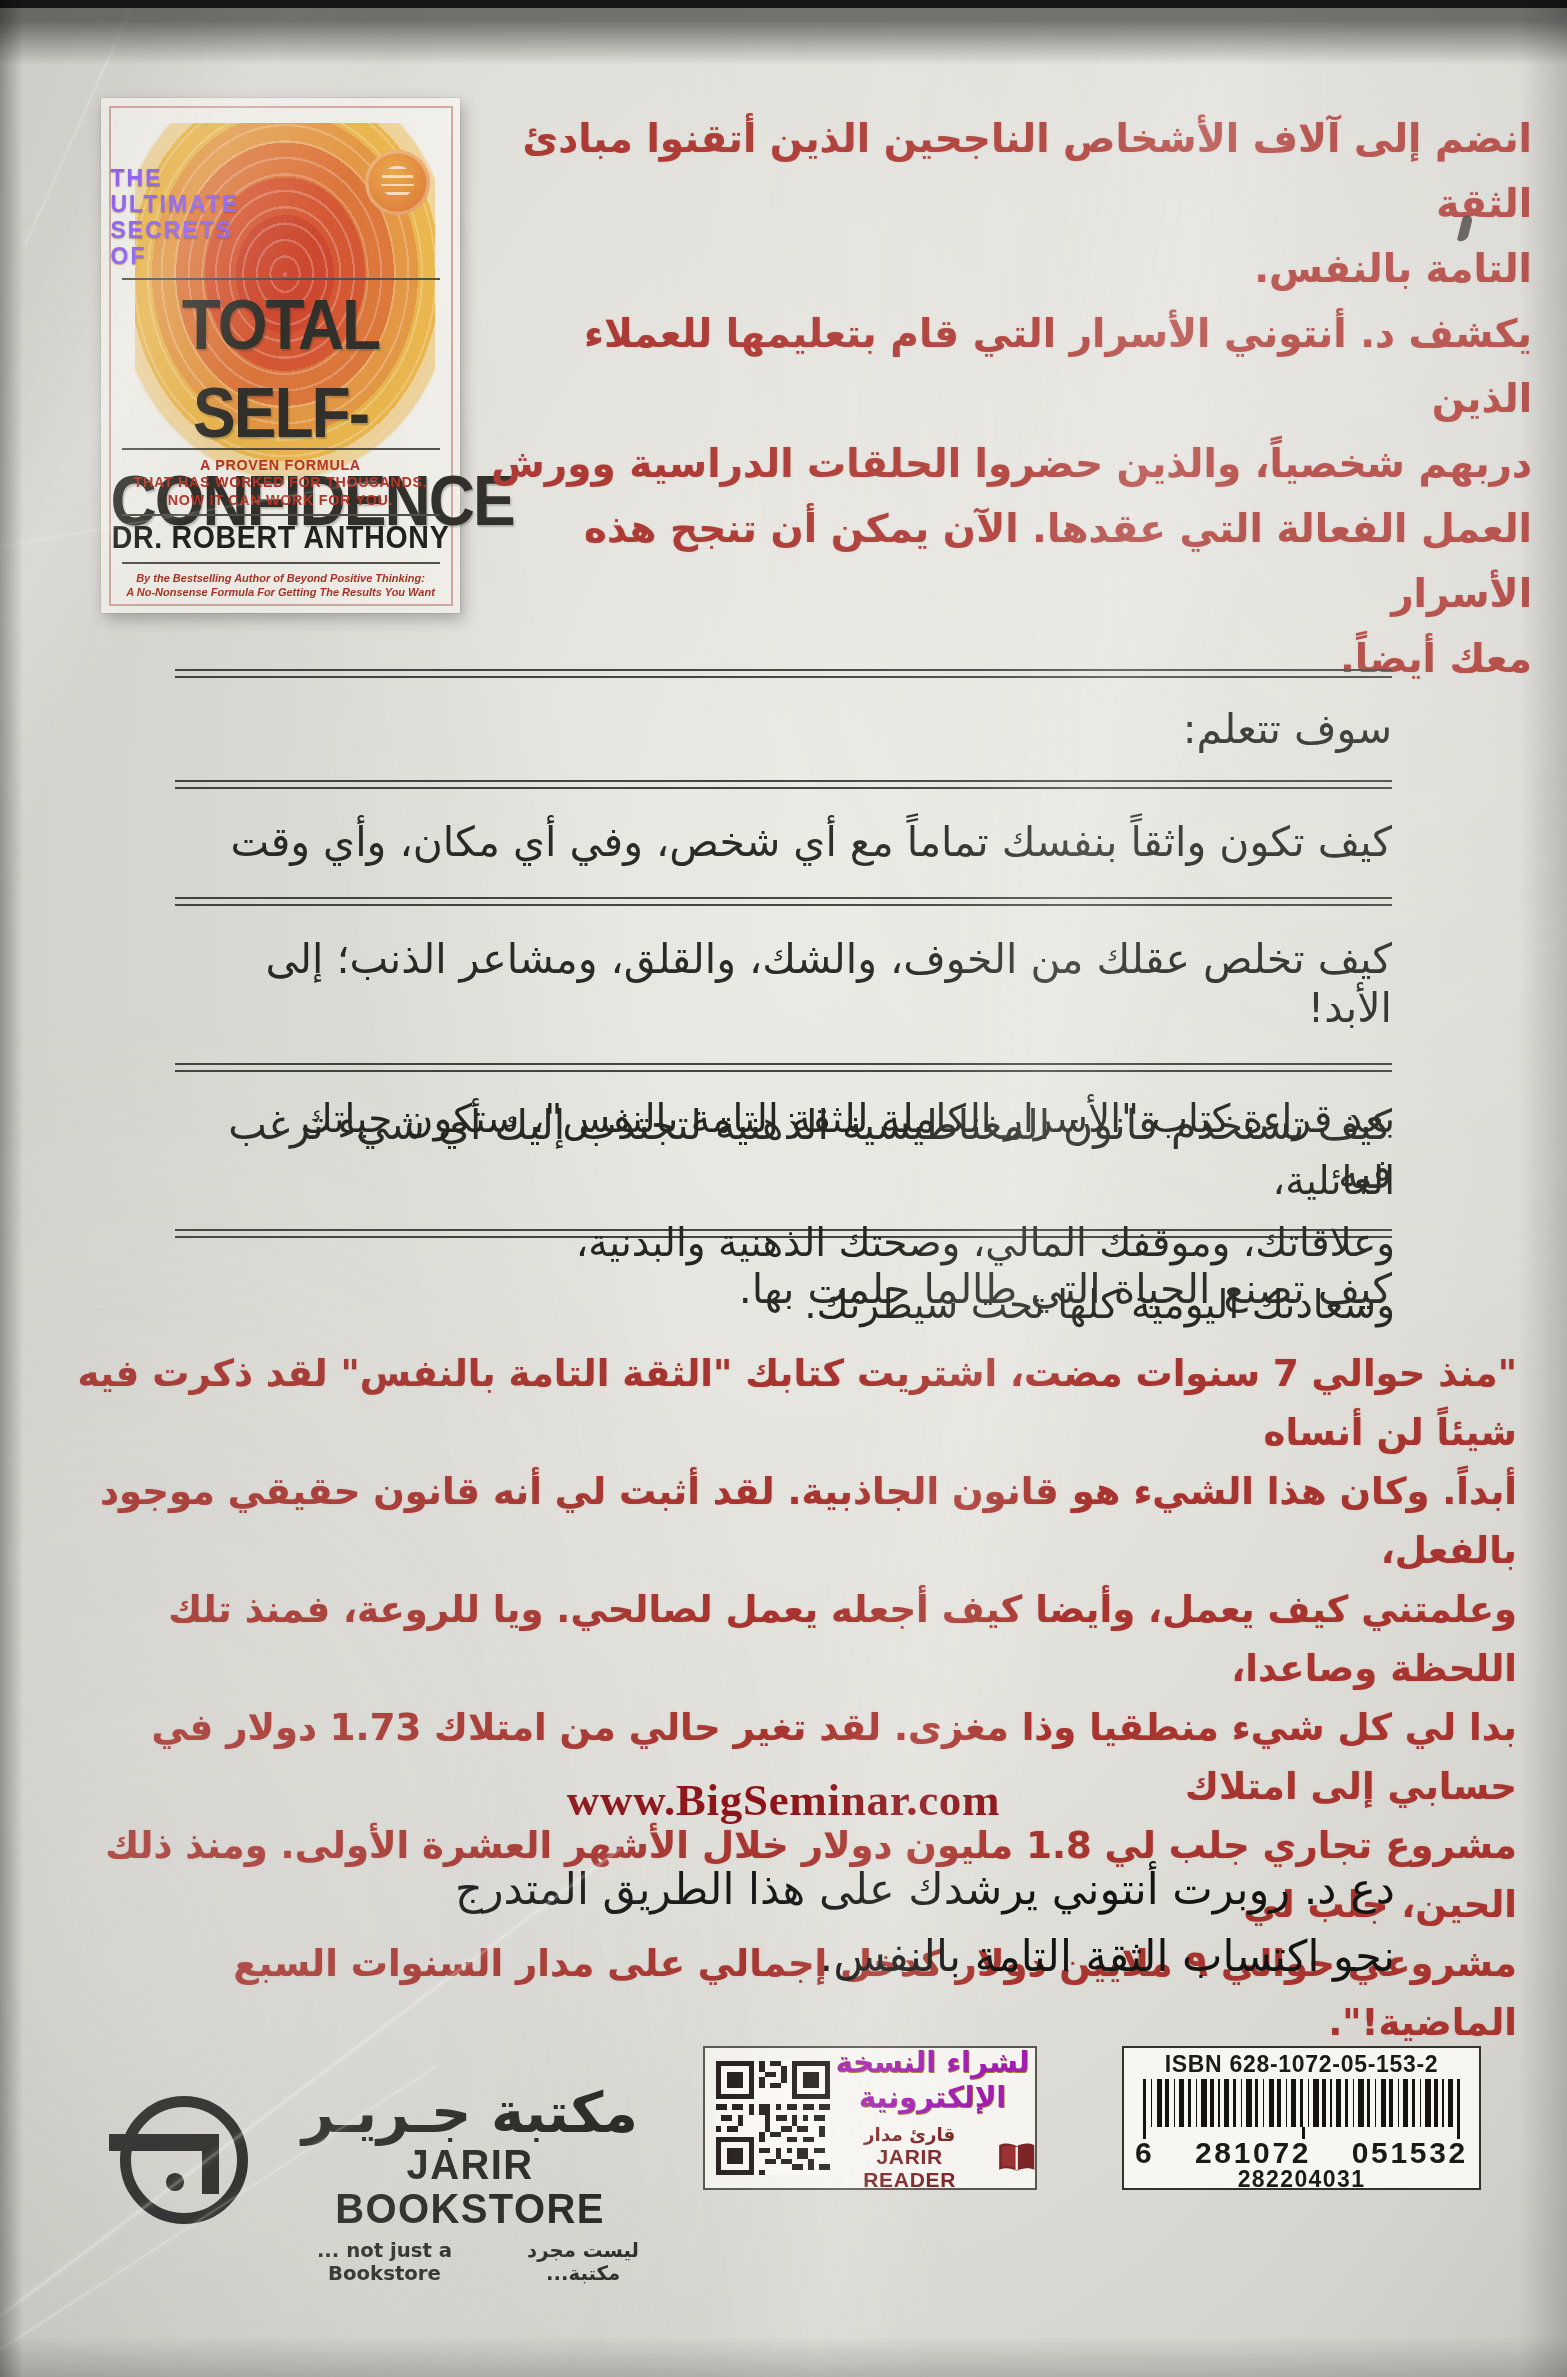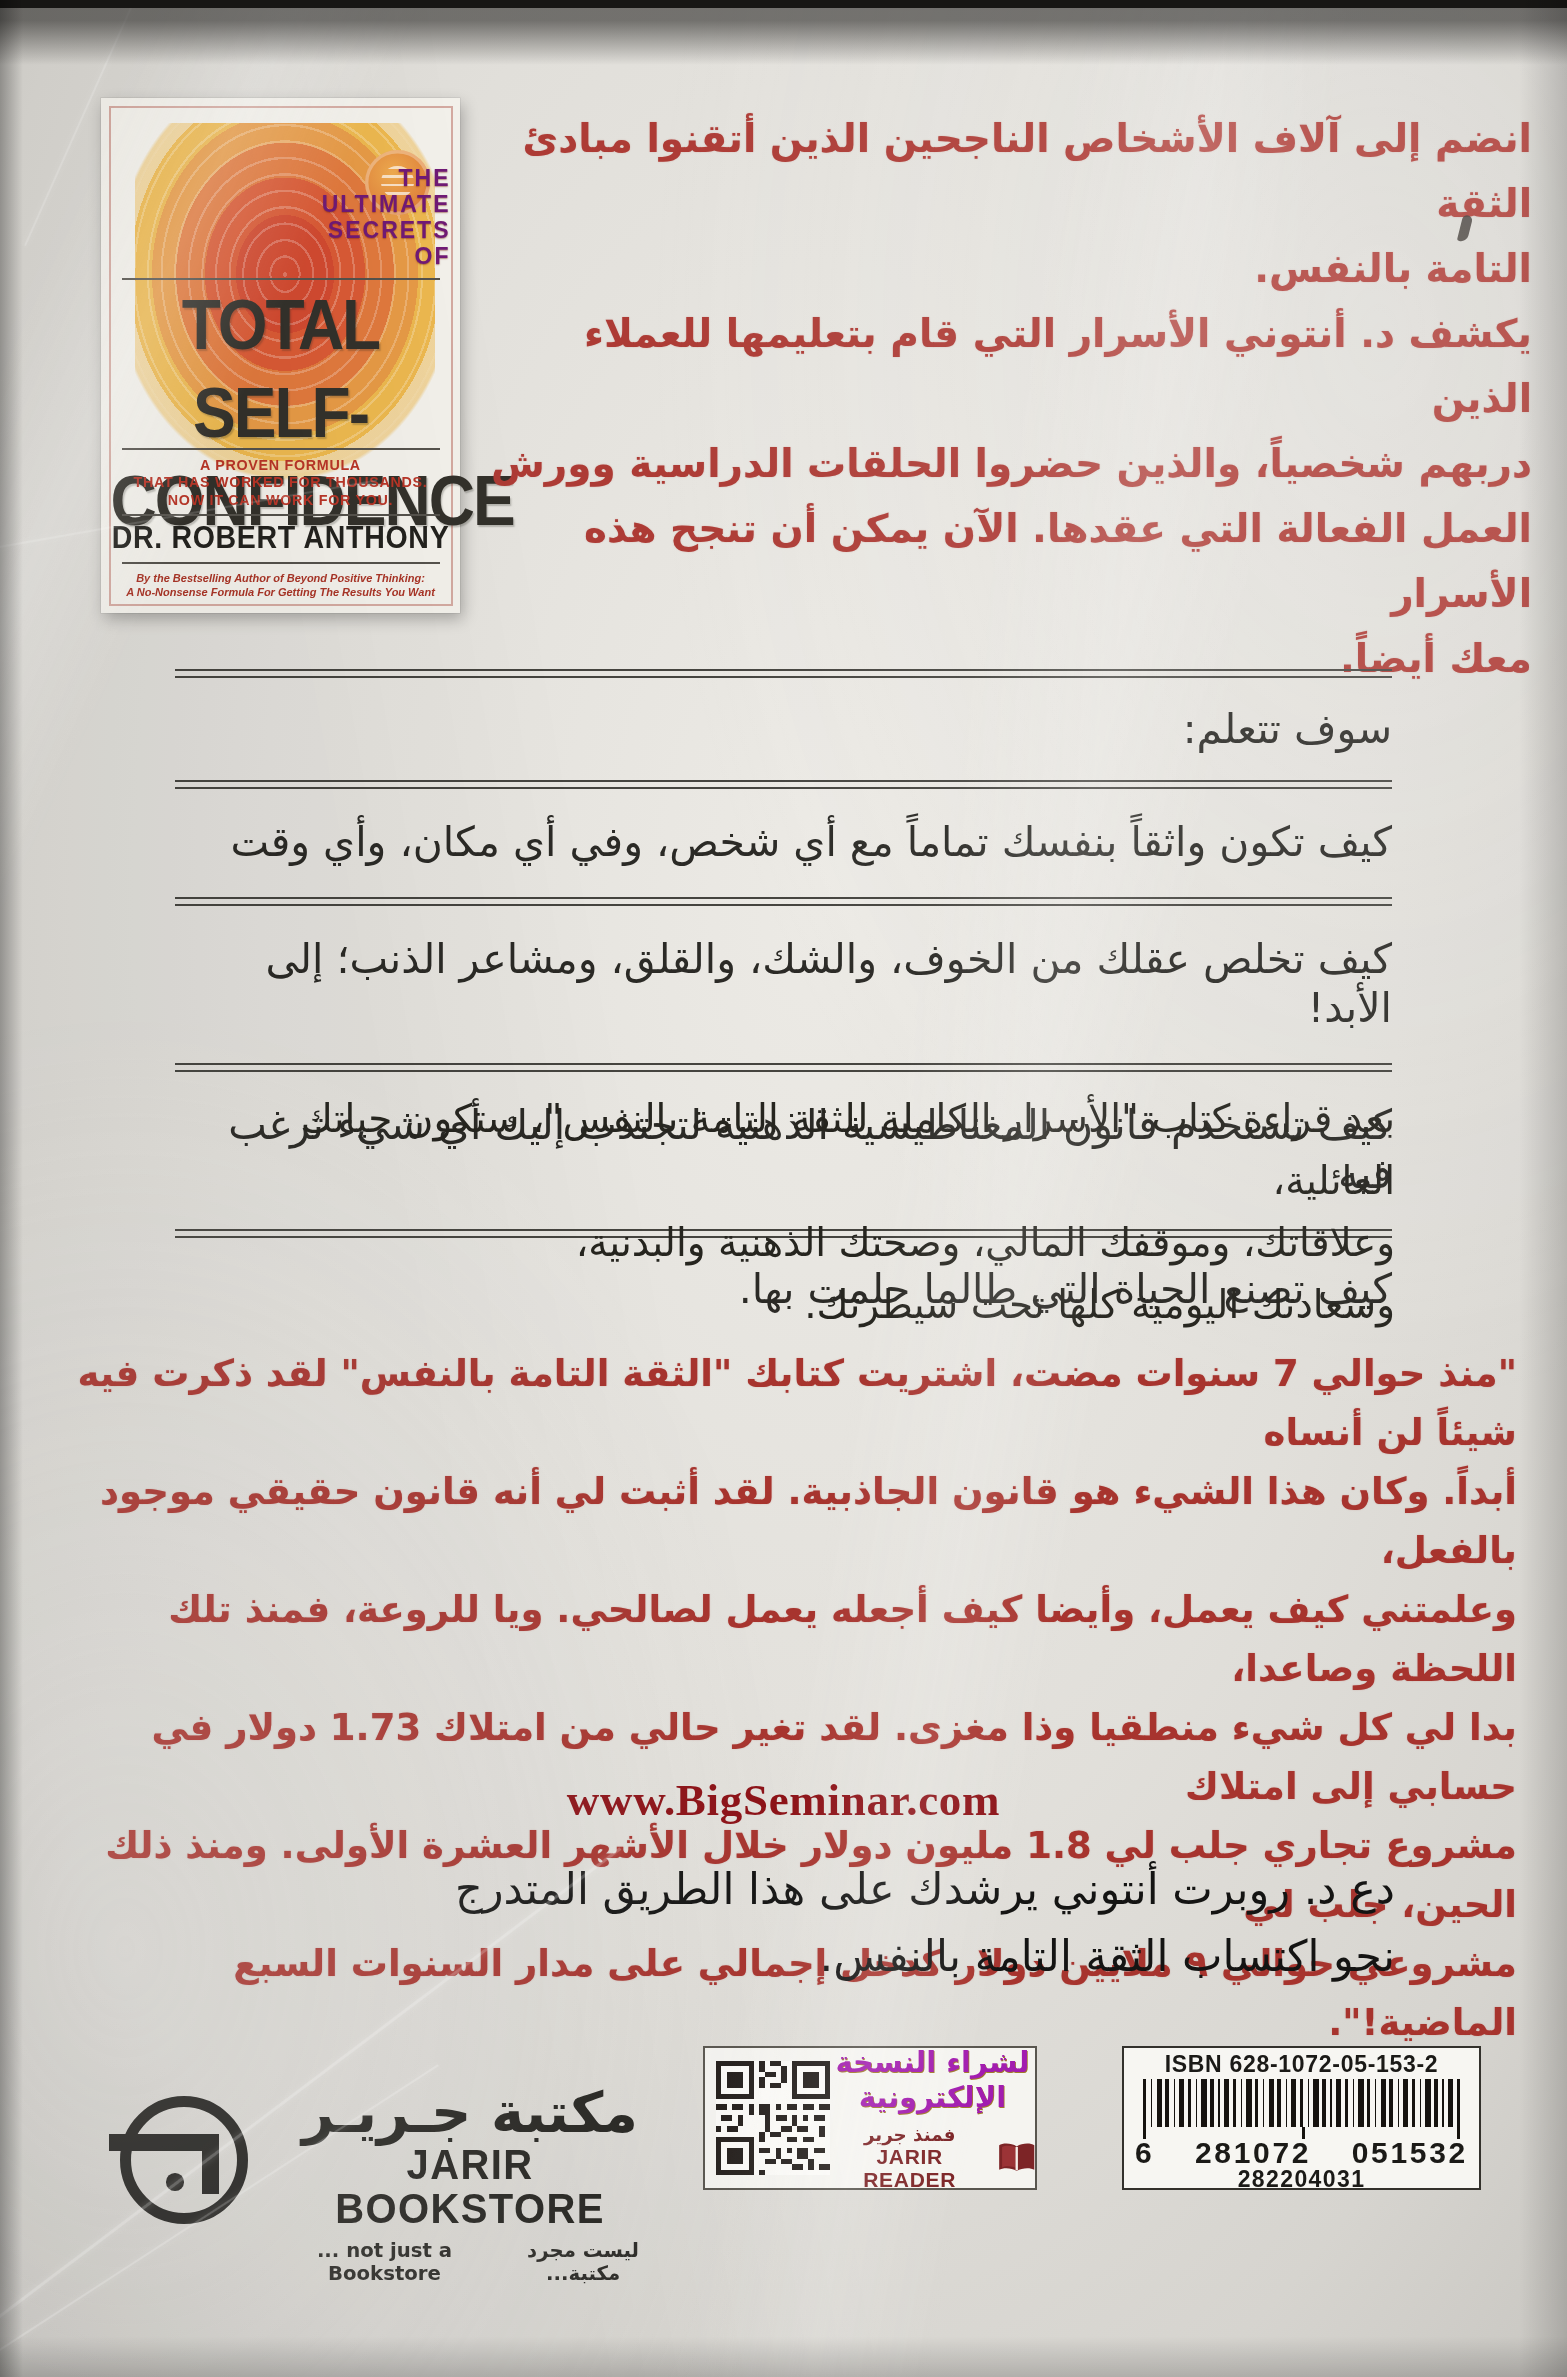--- a/index.html
+++ b/index.html
@@ -37,21 +37,21 @@
     background:radial-gradient(ellipse 149px 180px at 50% 42%, #d14a30 0 49px, #d95a35 49px 80px,
       #e0793d 80px 109px, #e69a46 109px 133px, #ecb84f 133px 155px, rgba(236,184,79,.5) 155px 168px, transparent 171px);}
   .rings{position:absolute;left:24.5px;top:15px;width:300px;height:360px;opacity:.25;
     background:repeating-radial-gradient(ellipse 149px 180px at 50% 42%, rgba(255,255,255,.9) 0 2px, transparent 2px 13.6px);
     -webkit-mask:radial-gradient(ellipse 149px 180px at 50% 42%, #000 0 156px, transparent 168px);
             mask:radial-gradient(ellipse 149px 180px at 50% 42%, #000 0 156px, transparent 168px);}
   .badge{position:absolute;right:20.4px;top:42px;width:65px;height:65px;border-radius:50%;
     background:radial-gradient(circle at 42% 35%, #eeaa4e, #e0823c 72%);box-shadow:inset 0 0 0 3.4px rgba(255,255,255,.3);}
   .badge-lines{position:absolute;inset:16.3px;border-radius:50%;opacity:.75;
     background:repeating-linear-gradient(180deg, rgba(255,255,255,.9) 0 2.7px, transparent 2.7px 8.8px);}
-  .c-top{position:absolute;left:0;right:0;top:57px;text-align:right;color:#701a75;font-weight:bold;
+  .c-top{position:absolute;left:0;right:0;top:57px;text-align:left;color:#8b5cf6;font-weight:bold;
     font-family:"Liberation Sans",sans-serif;font-size:23px;line-height:26px;letter-spacing:2px;white-space:pre-line;
     text-shadow:0 0.7px 1.4px rgba(120,40,20,.5);}
   .rule{position:absolute;left:11px;right:11px;height:2px;background:#55524c;}
   .r1{top:170px;} .r2{top:340px;} .r3{top:406px;} .r4{top:454px;}
   .c-title{position:absolute;left:0;right:0;top:173px;text-align:center;color:#33312b;
     font-family:"Liberation Sans",sans-serif;font-weight:bold;font-size:64px;line-height:80px;
     letter-spacing:-2px;transform:scaleY(1.1);transform-origin:top center;
     text-shadow:1.4px 1.4px 1.4px rgba(40,38,32,.25);}
   .c-tag{position:absolute;left:0;right:0;top:349px;text-align:center;color:#b83527;font-weight:bold;
     font-family:"Liberation Sans",sans-serif;font-size:14.3px;line-height:17.7px;letter-spacing:0.7px;white-space:pre-line;}
@@ -230,21 +230,21 @@
     <div class="qrtext">
       <div class="qlabel">لشراء النسخة
 الإلكترونية</div>
       <div class="brandrow">
         <svg width="39" height="33" viewBox="0 0 64 52">
           <path d="M32 7 C23 1 8 1 2 5 V47 C8 43 23 43 32 49 C41 43 56 43 62 47 V5 C56 1 41 1 32 7 Z" fill="#7c2426"></path>
           <path d="M32 10 C26 5 12 5 7 8 V43 C12 40 26 40 32 45 Z" fill="#9b3336"></path>
           <rect x="30" y="8" width="4" height="40" fill="#f5eee8"></rect>
         </svg>
         <div class="brandtext">
-          <div class="brand-ar">فمنذ جرير</div>
+          <div class="brand-ar">قارئ مدار</div>
           <div class="brand-en">JARIR READER</div>
         </div>
       </div>
     </div>
   </div>
 
   <div class="barbox">
     <div class="isbn">ISBN 628-1072-05-153-2</div>
     <div class="bars">
       <div class="guard g1"></div>

